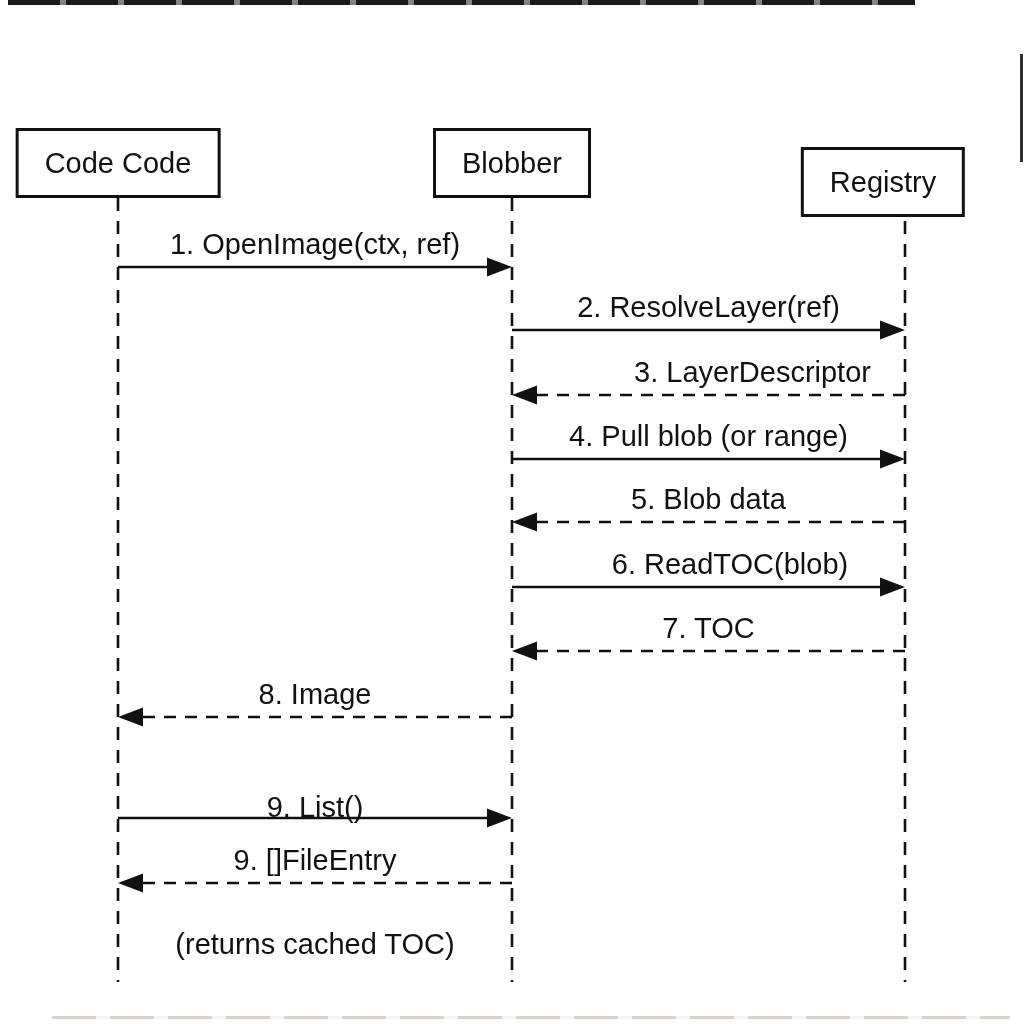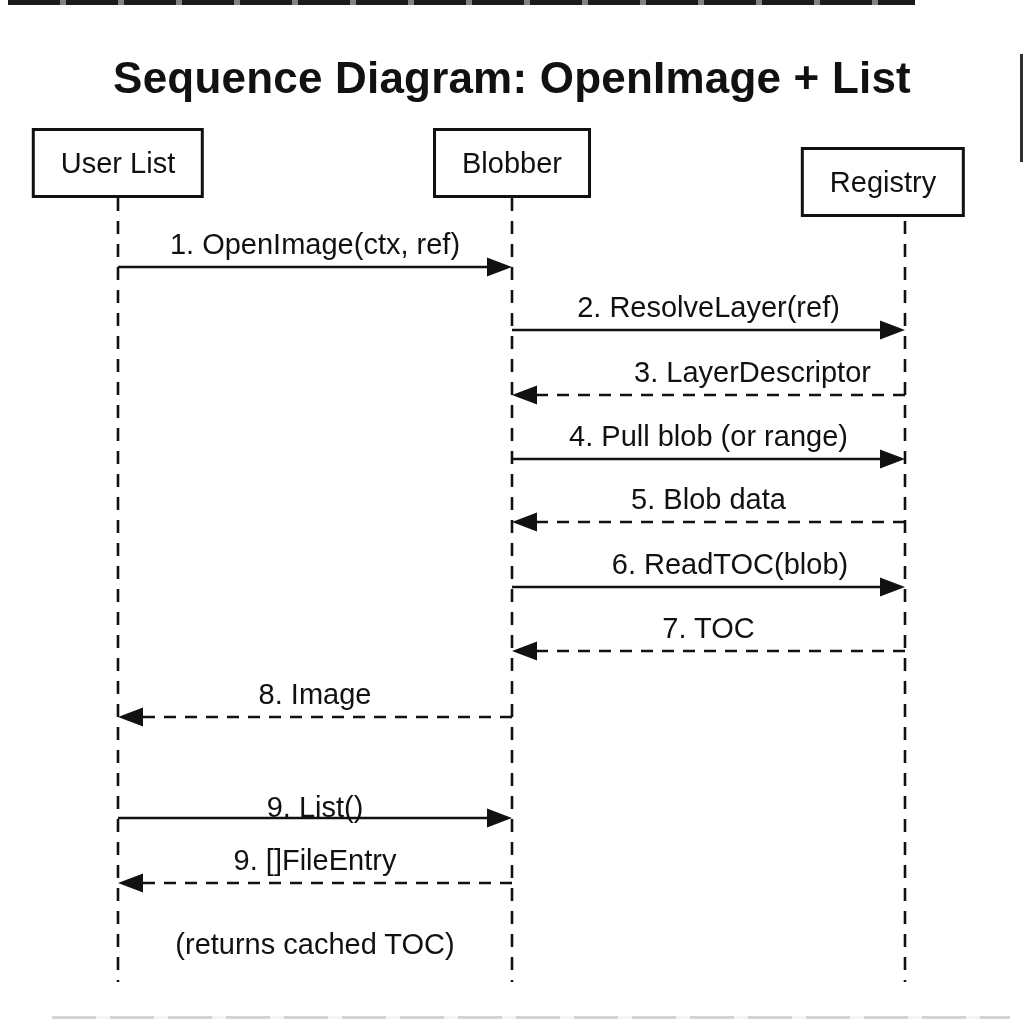--- a/index.html
+++ b/index.html
@@ -23,21 +23,20 @@
   .msg-note{position:absolute;transform:translateX(-50%);
             font-size:29px;font-weight:500;white-space:nowrap;margin-top:36px;}
 </style>
 </head>
 <body>
 
 <div class="stage">
   <div class="frame-top"></div>
   <div class="frame-right"></div>
   <div class="frame-bottom"></div>
-  <div class="title">Sequence Diagram: OpenImage + List</div>
   <div id="layers">
       <svg width="1024" height="1024" viewBox="0 0 1024 1024" class="lines">
         <line x1="118" x2="118" y1="198" y2="982" stroke="#111111" stroke-width="2.6" stroke-dasharray="13 10"></line>
         <line x1="512" x2="512" y1="198" y2="982" stroke="#111111" stroke-width="2.6" stroke-dasharray="13 10"></line>
         <line x1="905" x2="905" y1="198" y2="982" stroke="#111111" stroke-width="2.6" stroke-dasharray="13 10"></line>
         <line x1="118" y1="267" x2="491" y2="267" stroke="#111111" stroke-width="2.6"></line>
         <polygon points="512,267 487,257.5 487,276.5" fill="#111111"></polygon>
         <line x1="512" y1="330" x2="884" y2="330" stroke="#111111" stroke-width="2.6"></line>
         <polygon points="905,330 880,320.5 880,339.5" fill="#111111"></polygon>
         <line x1="905" y1="395" x2="533" y2="395" stroke="#111111" stroke-width="2.6" stroke-dasharray="12 9"></line>
@@ -51,21 +50,21 @@
         <line x1="905" y1="651" x2="533" y2="651" stroke="#111111" stroke-width="2.6" stroke-dasharray="12 9"></line>
         <polygon points="512,651 537,641.5 537,660.5" fill="#111111"></polygon>
         <line x1="512" y1="717" x2="139" y2="717" stroke="#111111" stroke-width="2.6" stroke-dasharray="12 9"></line>
         <polygon points="118,717 143,707.5 143,726.5" fill="#111111"></polygon>
         <line x1="118" y1="818" x2="491" y2="818" stroke="#111111" stroke-width="2.6"></line>
         <polygon points="512,818 487,808.5 487,827.5" fill="#111111"></polygon>
         <line x1="512" y1="883" x2="139" y2="883" stroke="#111111" stroke-width="2.6" stroke-dasharray="12 9"></line>
         <polygon points="118,883 143,873.5 143,892.5" fill="#111111"></polygon>
       </svg>
       <div class="actor-box" style="left: 118px;">
-        <span>User List</span>
+        <span>Code Code</span>
       </div>
       <div class="actor-box" style="left: 512px;">
         <span>Blobber</span>
       </div>
       <div class="actor-box" style="left: 883px; margin-top: 19px;">
         <span>Registry</span>
       </div>
       <div class="msg-label" style="left: 315px; top: 261px;">1. OpenImage(ctx, ref)</div>
       <div class="msg-label" style="left: 708.5px; top: 324px;">2. ResolveLayer(ref)</div>
       <div class="msg-label" style="left: 708.5px; top: 389px; margin-left: 44px;">3. LayerDescriptor</div>

